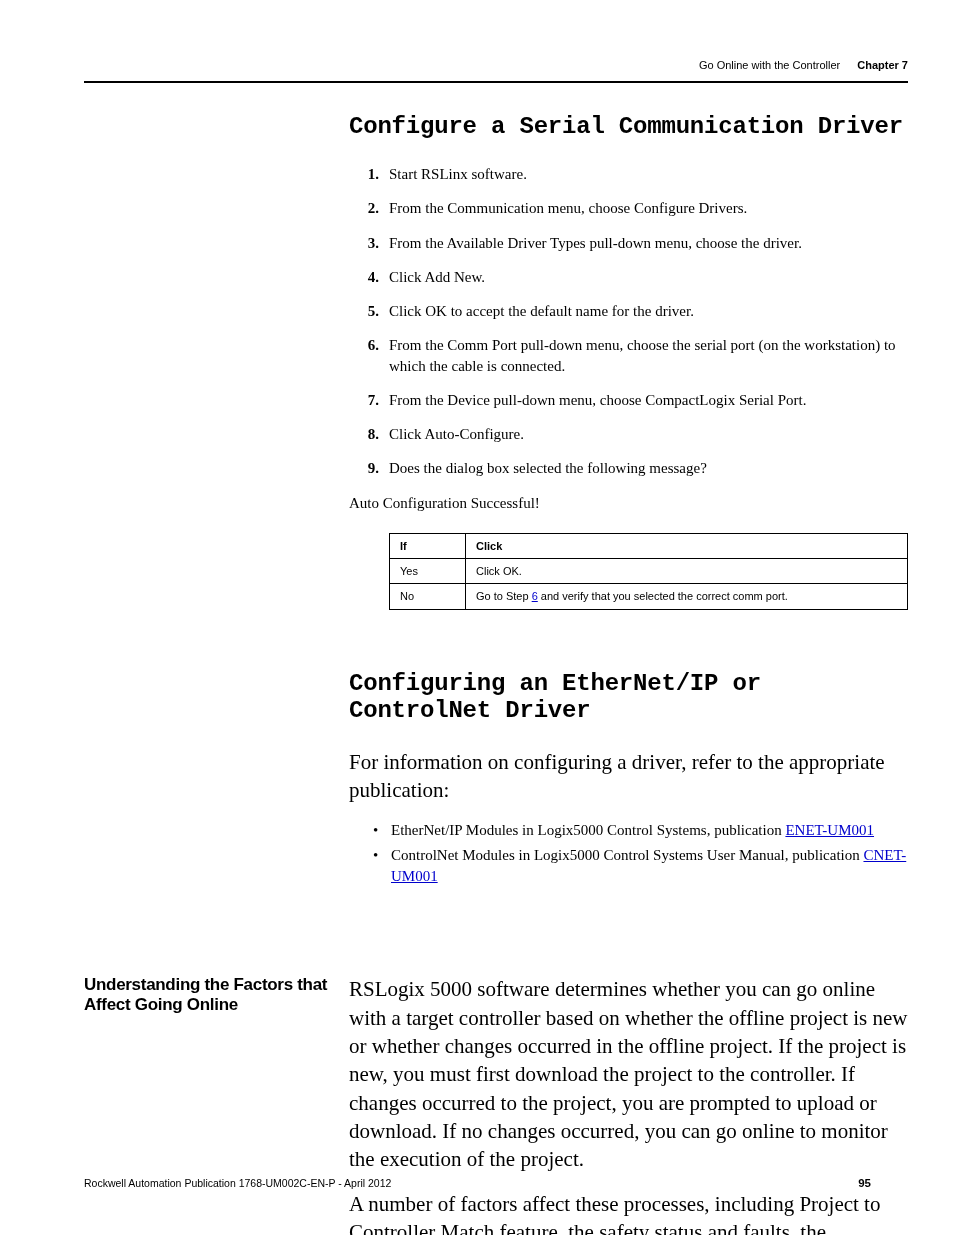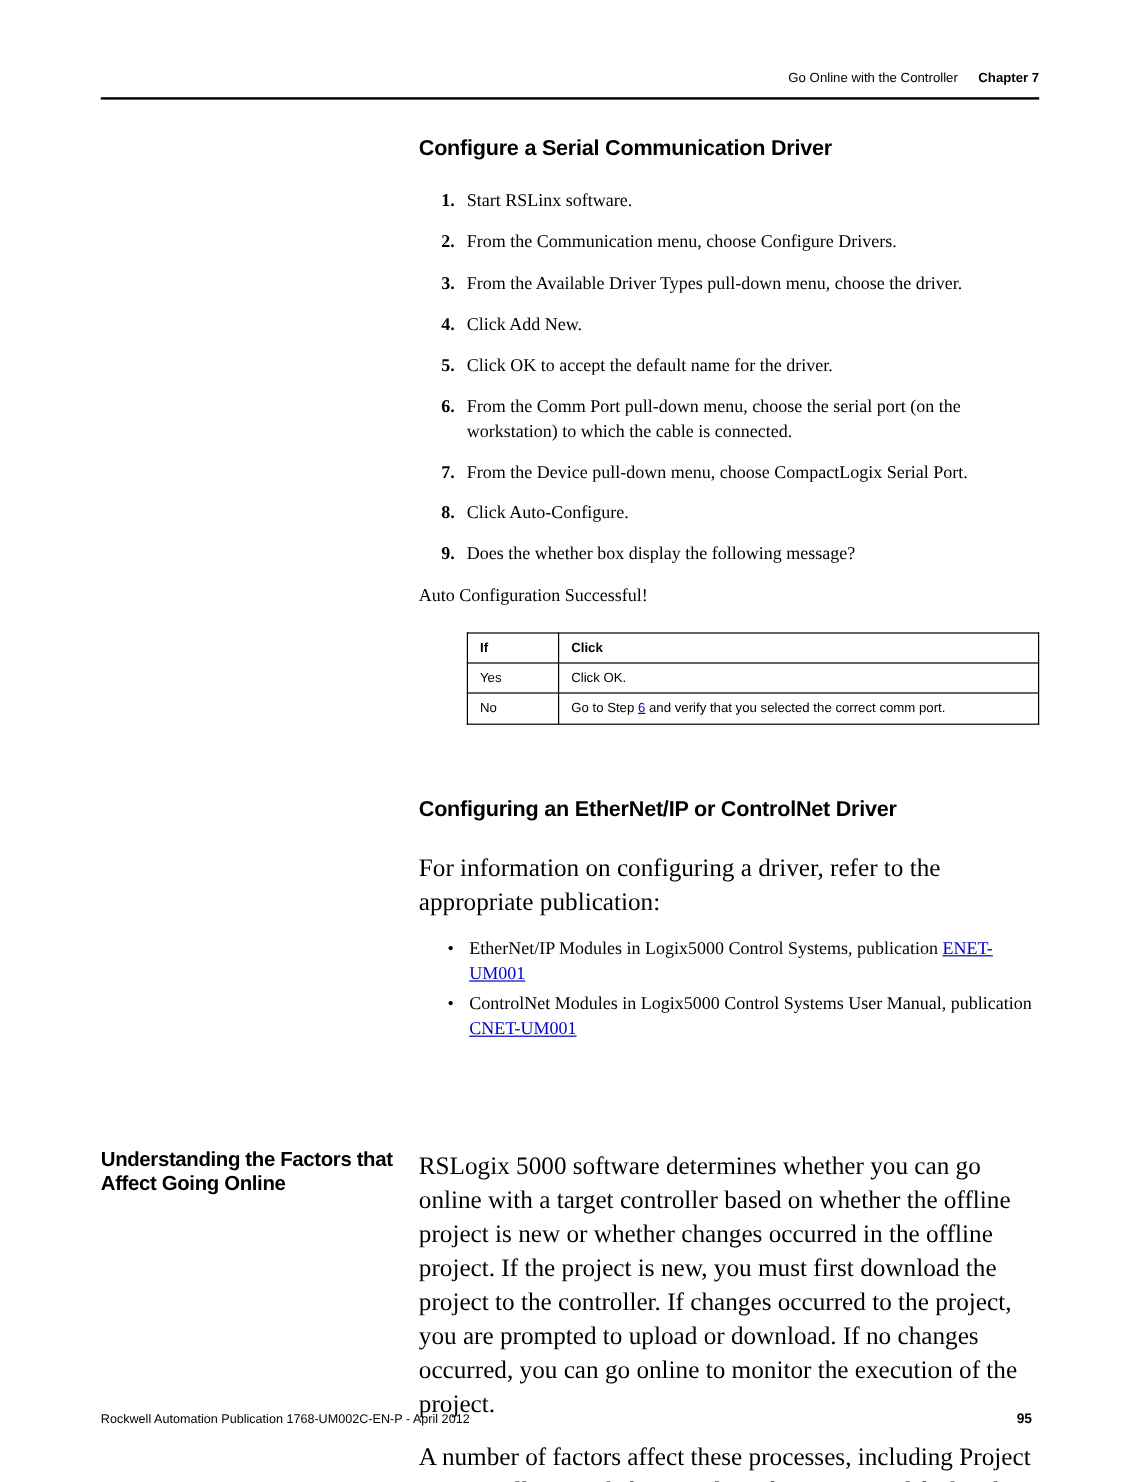--- a/index.html
+++ b/index.html
@@ -8,21 +8,21 @@
     padding: 0;
     font-family: Georgia, "Times New Roman", serif;
     background: #fff;
     color: #000;
     width: 954px;
     height: 1235px;
     position: relative;
     box-sizing: border-box;
   }
   .page {
-    padding: 55px 88px 0 84px;
+    padding: 55px 46px 0 84px;
     box-sizing: border-box;
     position: relative;
     height: 100%;
   }
   .header-line {
     border-bottom: 2px solid #000;
     height: 26px;
     margin-bottom: 30px;
   }
   .header-text {
@@ -50,23 +50,23 @@
   }
   .h2 {
     font-family: "Helvetica Neue", Arial, sans-serif;
     font-weight: 800;
     font-size: 17px;
     font-stretch: condensed;
     letter-spacing: -0.3px;
     line-height: 1.15;
   }
   .h3 {
-    font-family: Liberation Sans, sans-serif;
+    font-family: Liberation Mono, monospace;
     font-weight: 800;
-    font-size: 18px;
+    font-size: 24px;
     font-stretch: condensed;
     letter-spacing: -0.2px;
     margin-bottom: 24px;
   }
   ol.steps {
     list-style: none;
     padding: 0;
     margin: 0 0 14px 0;
   }
   ol.steps > li {
@@ -142,21 +142,21 @@
     position: absolute;
     bottom: 46px;
     left: 84px;
     right: 78px;
     font-family: "Helvetica Neue", Arial, sans-serif;
     font-size: 10.5px;
     font-stretch: condensed;
   }
   .footer .pagenum {
     position: absolute;
-    right: 16px;
+    right: 5px;
     font-weight: 700;
     font-size: 11.5px;
   }
   .section-gap { height: 36px; }
   .big-gap { height: 72px; }
 </style>
 </head>
 <body>
 
 <div class="page">
@@ -200,21 +200,21 @@
         <li>
             <span class="num">7.</span>
             <span class="txt">From the Device pull-down menu, choose CompactLogix Serial Port.</span>
           </li>
         <li>
             <span class="num">8.</span>
             <span class="txt">Click Auto-Configure.</span>
           </li>
         <li>
             <span class="num">9.</span>
-            <span class="txt">Does the whether box display the following message?</span>
+            <span class="txt">Does the dialog box selected the following message?</span>
           </li>
       </ol>
       <div class="sub-text">Auto Configuration Successful!</div>
 
       <table class="inline">
         <tbody>
             <tr>
           <th class="col1">If</th>
           <th>Click</th>
         </tr>

